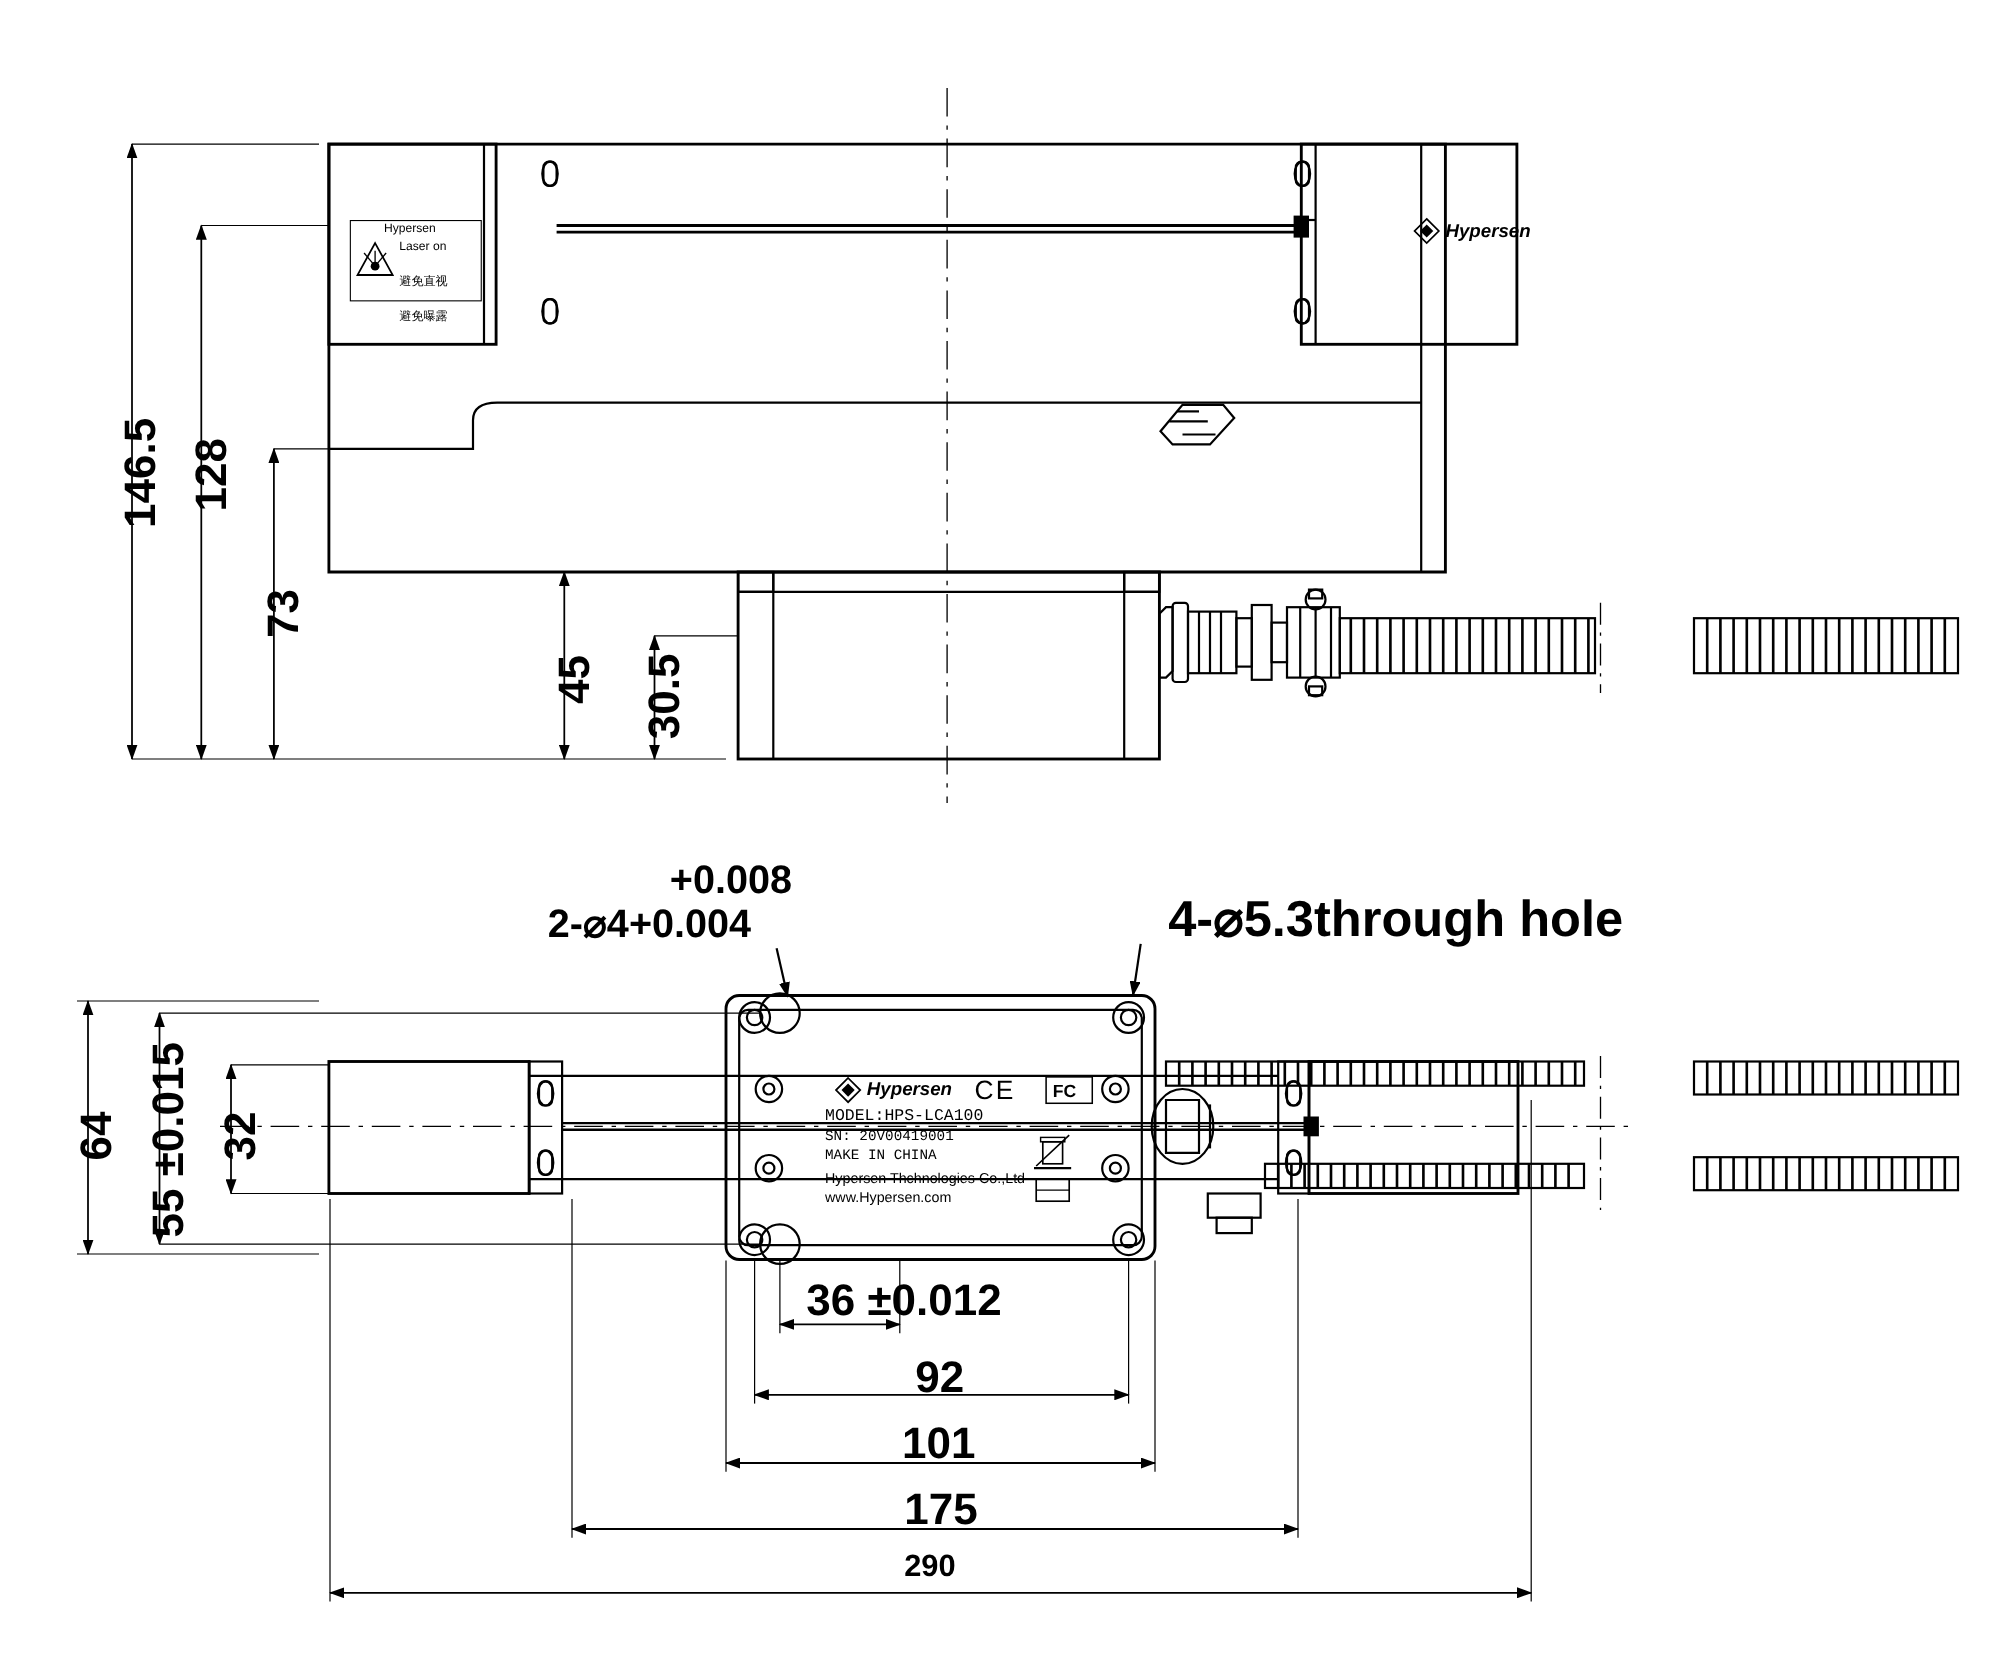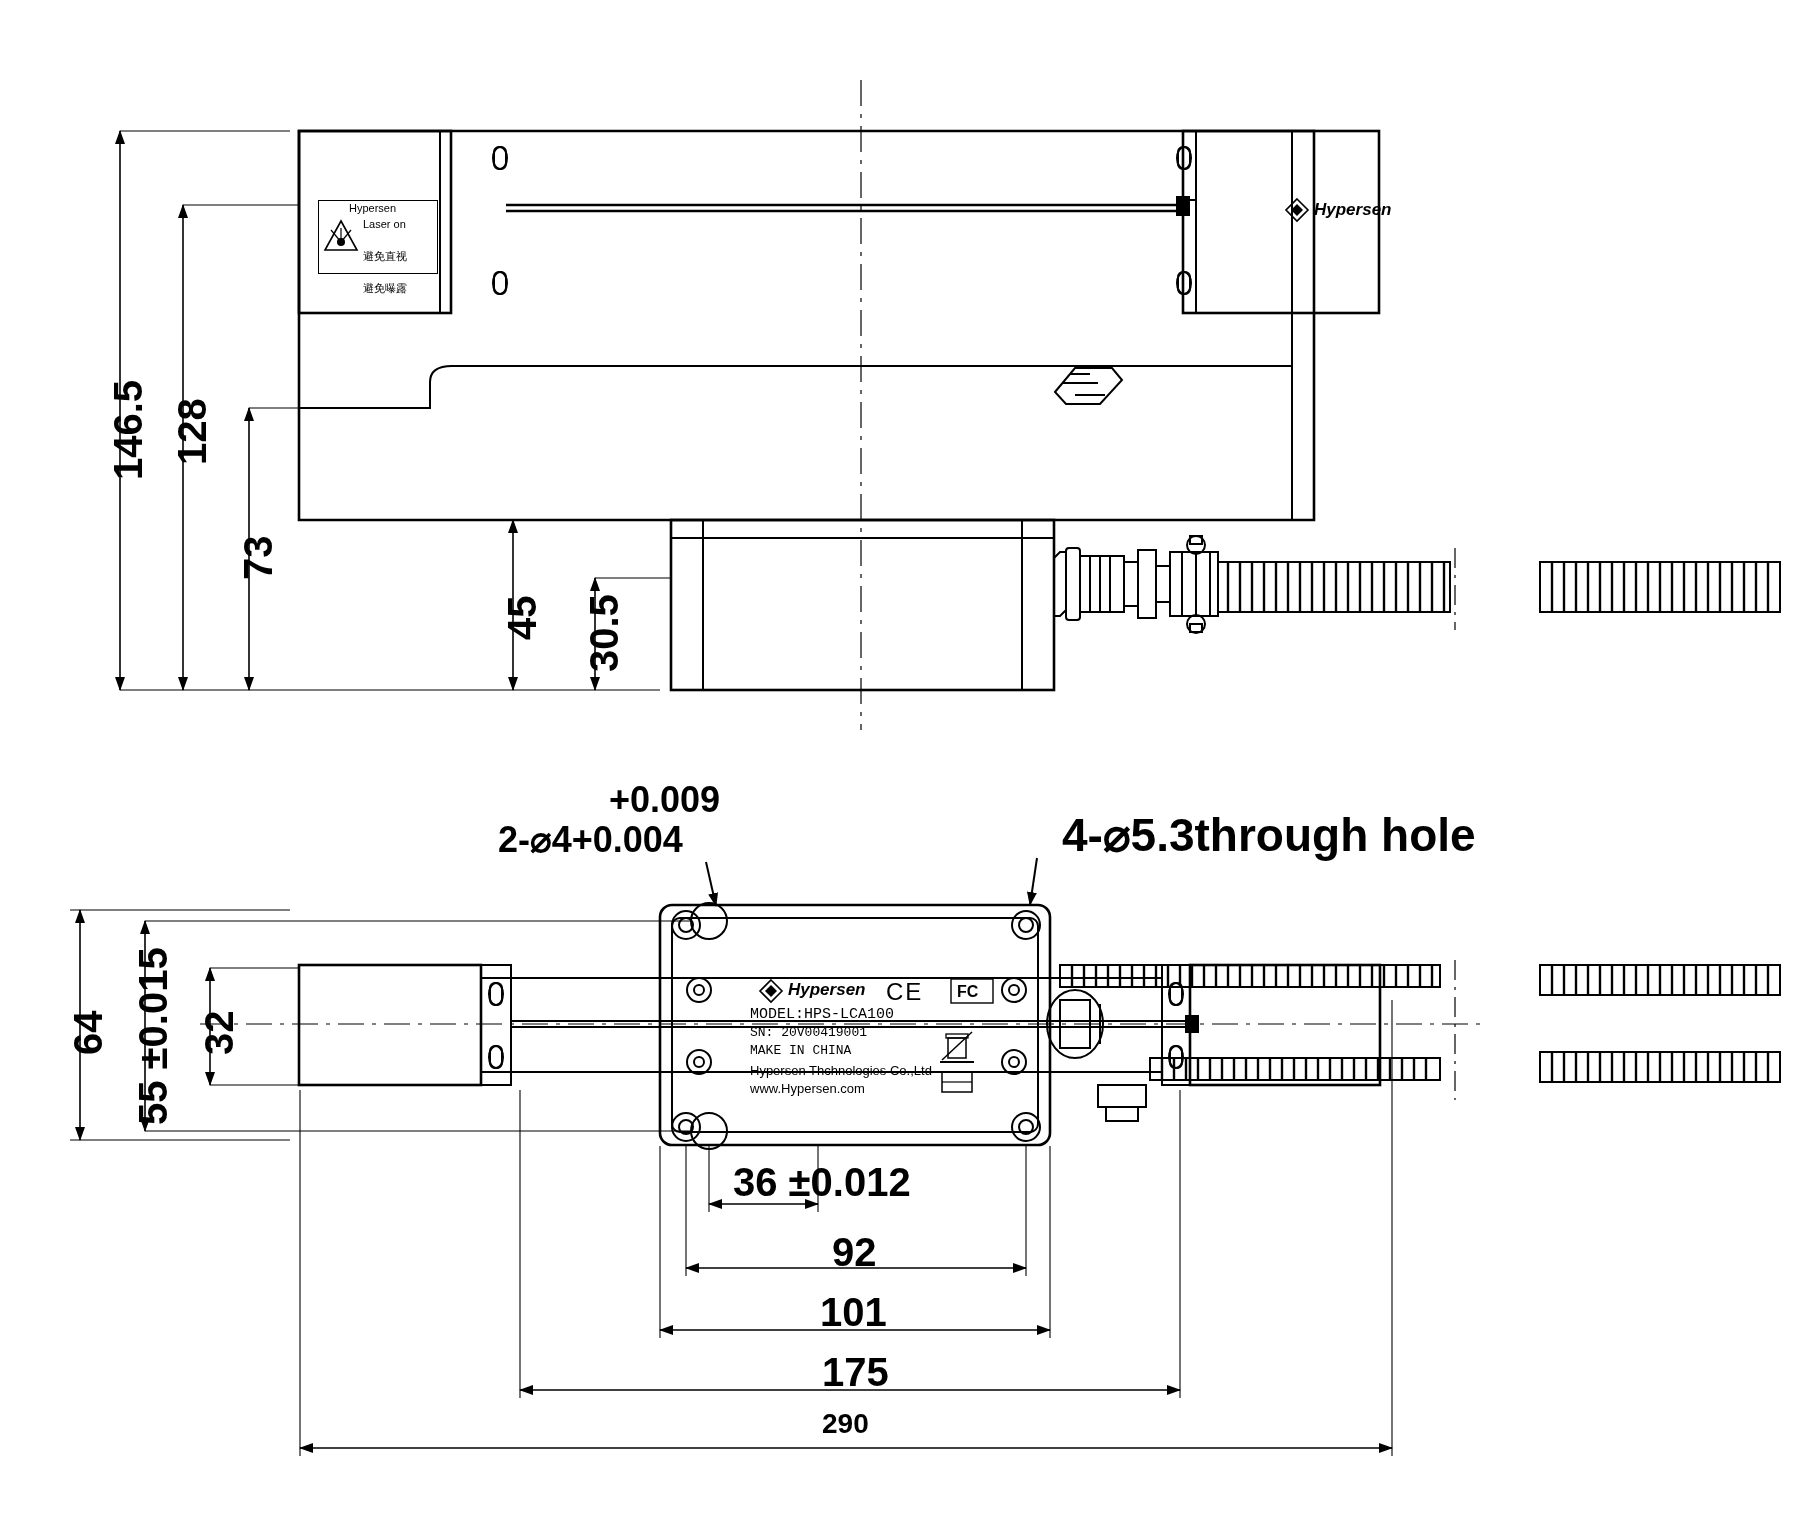--- a/index.html
+++ b/index.html
@@ -408,21 +408,21 @@
   <div class="dimtext vert" style="left:133px; top:1125px; font-size:40px;">55 ±0.015</div>
   <div class="dimtext vert" style="left:199px; top:1055px; font-size:40px;">32</div>
 
   <div class="dimtext" style="left:733px; top:1162px; font-size:40px;">36 ±0.012</div>
   <div class="dimtext" style="left:832px; top:1232px; font-size:40px;">92</div>
   <div class="dimtext" style="left:820px; top:1292px; font-size:40px;">101</div>
   <div class="dimtext" style="left:822px; top:1352px; font-size:40px;">175</div>
   <div class="dimtext" style="left:822px; top:1410px; font-size:28px;">290</div>
 
   <div style="position:absolute; left:500px; top:782px; width:220px; text-align:right;">
-    <div class="dimtext" style="position:relative; left:0; top:0; font-size:36px; text-align:right;">+0.009</div>
+    <div class="dimtext" style="position:relative; left:0; top:0; font-size:36px; text-align:right;">+0.008</div>
   </div>
   <div style="position:absolute; left:498px; top:822px; white-space:nowrap;">
     <span class="dimtext" style="position:relative; font-size:36px;">2-</span><span class="dimtext" style="position:relative; font-size:36px;">⌀</span><span class="dimtext" style="position:relative; font-size:36px;">4</span><span class="dimtext" style="position:relative; font-size:36px;">+0.004</span>
   </div>
 
   <div class="dimtext" style="left:1062px; top:812px; font-size:46px;">4-⌀5.3through hole</div>
 
   <div class="caution-box" style="left:318px; top:200px; width:118px; height:72px;">
     <div class="lbl-small" style="left:30px; top:1px; font-size:11px;">Hypersen</div>
     <svg width="36" height="36" style="position:absolute; left:4px; top:17px;">

